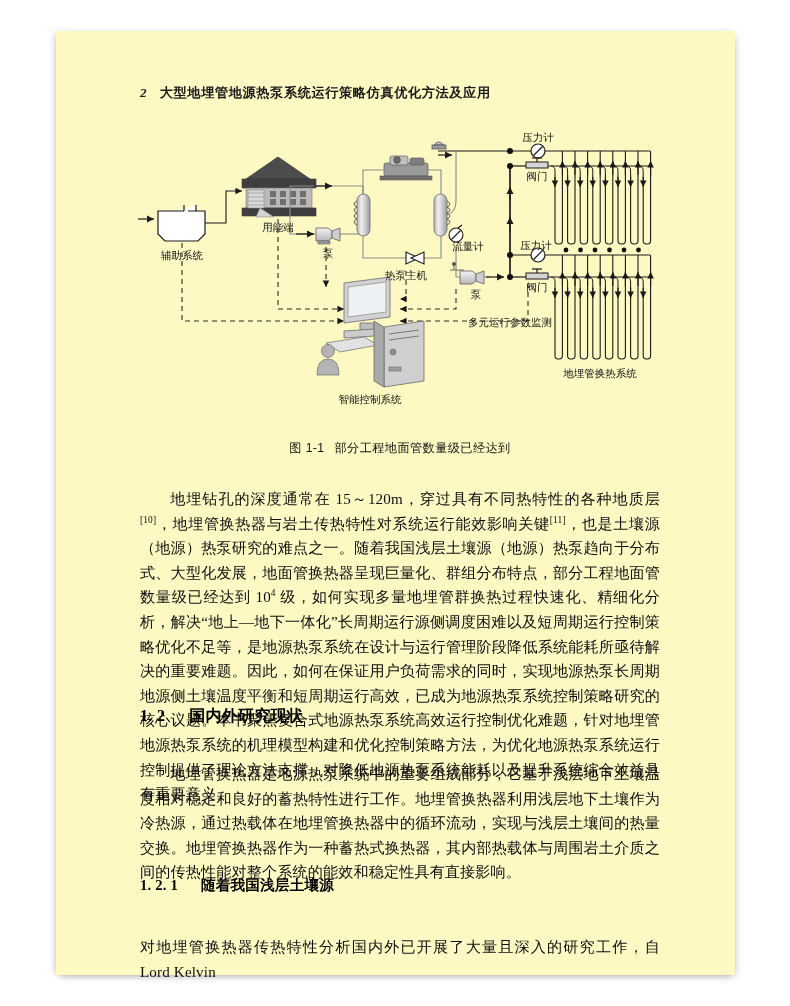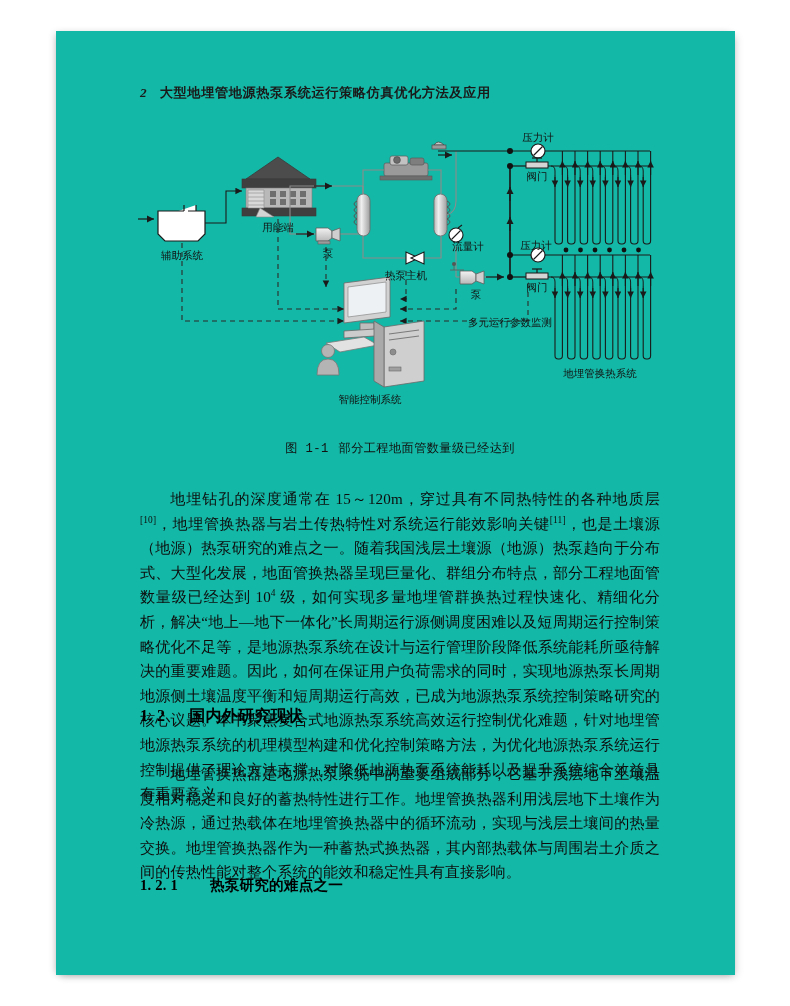--- a/index.html
+++ b/index.html
@@ -15,21 +15,21 @@
     font-family: "Liberation Serif", "DejaVu Serif", serif;
   }
 
   
   #page-sheet {
     position: absolute;
     left: 56px;
     top: 31px;
     width: 679px;
     height: 944px;
-    background: #14b8a6;
+    background: #fef9c3;
     box-shadow: -3px 0 7px -2px rgba(0,0,0,0.18),
                  3px 3px 8px -2px rgba(0,0,0,0.16),
                  0 4px 7px -3px rgba(0,0,0,0.14);
   }
 
   .content {
     position: absolute;
     left: 84px;
     top: 0;
     width: 520px;
@@ -119,23 +119,23 @@
   #h-1-2-1 {
     position: absolute;
     top: 845px;
     left: 0;
     width: 520px;
     font-size: 14.6px;
     font-weight: bold;
     color: #000;
     letter-spacing: 0.2px;
   }
-  #h-1-2-1 .hnum { margin-right: 32px; font-family: "Liberation Serif", serif; }
-
-  .lat { font-family: Liberation Mono, monospace; margin-top: 41px; }
+  #h-1-2-1 .hnum { margin-right: 23px; font-family: "Liberation Serif", serif; }
+
+  .lat { font-family: Liberation Sans, sans-serif; margin-top: 41px; }
 </style>
 </head>
 <body>
 
 <div id="page-sheet">
   <div class="content">
 
     <div id="running-head">
       <span class="folio">2</span><span class="rh-title">大型地埋管地源热泵系统运行策略仿真优化方法及应用</span>
     </div>
@@ -494,18 +494,19 @@
 
     <p class="para" id="para-1"><span>地埋钻孔的深度通常在 15～120m，穿过具有不同热特性的各种地质层</span><sup>[10]</sup><span>，地埋管换热器与岩土传热特性对系统运行能效影响关键</span><sup>[11]</sup><span>，也是土壤源（地源）热泵研究的难点之一。随着我国浅层土壤源（地源）热泵趋向于分布式、大型化发展，地面管换热器呈现巨量化、群组分布特点，部分工程地面管数量级已经达到 10</span><sup>4</sup><span> 级，如何实现多量地埋管群换热过程快速化、精细化分析，解决“地上—地下一体化”长周期运行源侧调度困难以及短周期运行控制策略优化不足等，是地源热泵系统在设计与运行管理阶段降低系统能耗所亟待解决的重要难题。因此，如何在保证用户负荷需求的同时，实现地源热泵长周期地源侧土壤温度平衡和短周期运行高效，已成为地源热泵系统控制策略研究的核心议题。本书聚焦复合式地源热泵系统高效运行控制优化难题，针对地埋管地源热泵系统的机理模型构建和优化控制策略方法，为优化地源热泵系统运行控制提供了理论方法支撑，对降低地源热泵系统能耗以及提升系统综合效益具有重要意义。</span></p>
 
     <div id="h-1-2">
       <span class="hnum">1. 2</span><span>国内外研究现状</span>
     </div>
 
     <p class="para" id="para-2">地埋管换热器是地源热泵系统中的重要组成部分，它基于浅层地下土壤温度相对稳定和良好的蓄热特性进行工作。地埋管换热器利用浅层地下土壤作为冷热源，通过热载体在地埋管换热器中的循环流动，实现与浅层土壤间的热量交换。地埋管换热器作为一种蓄热式换热器，其内部热载体与周围岩土介质之间的传热性能对整个系统的能效和稳定性具有直接影响。</p>
 
     <div id="h-1-2-1">
-      <span class="hnum">1. 2. 1</span><span>热泵研究的难点之一</span>
+      <span class="hnum">1. 2. 1</span><span>随着我国浅层土壤源</span>
     </div>
 
+    <p class="para" id="para-3">对地埋管换热器传热特性分析国内外已开展了大量且深入的研究工作，自 Lord Kelvin</p>
 
   </div>
 </div>
 
 </body></html>

